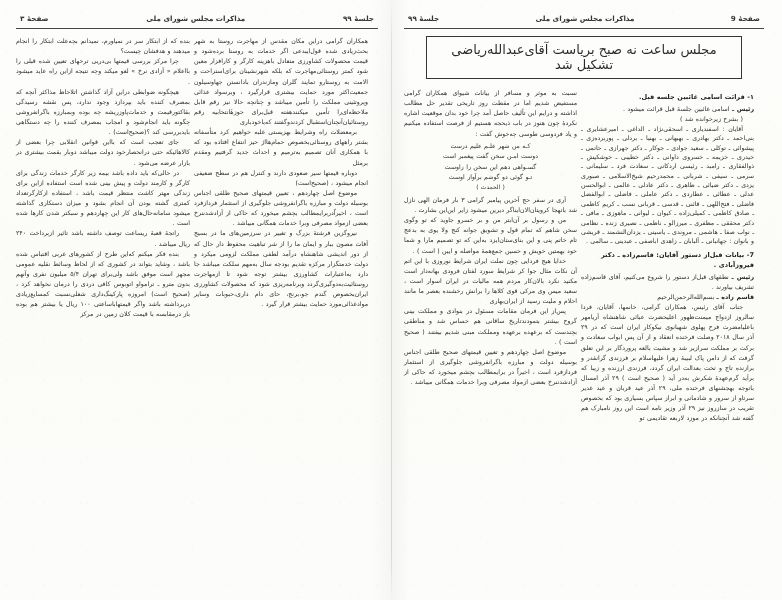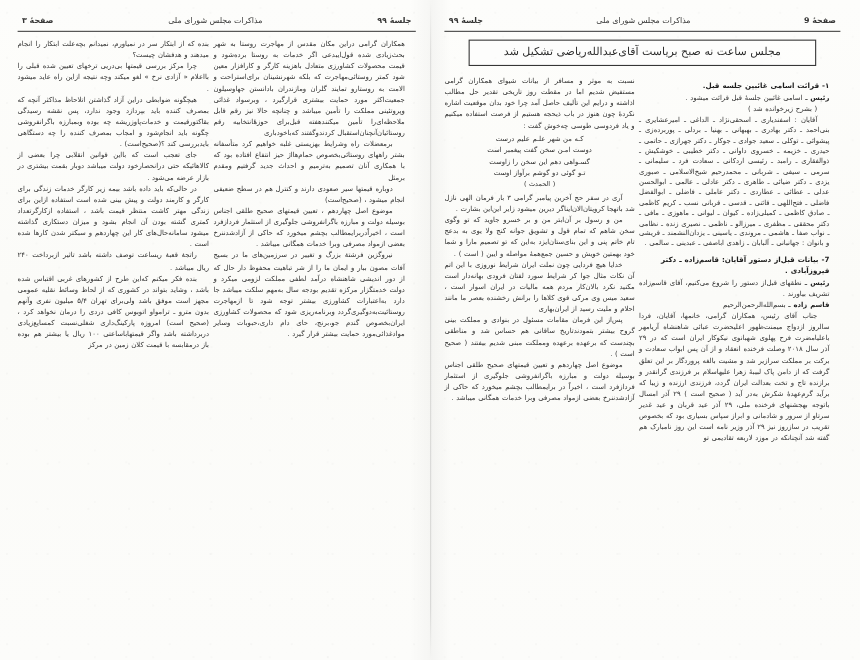--- a/index.html
+++ b/index.html
@@ -52,35 +52,35 @@
   }
 
   
   .runhead{
     display:flex;align-items:baseline;justify-content:space-between;
     font-size:7.2px;letter-spacing:.2px;color:#2a2a2a;
     padding:0 4px 2px 4px;
     height:12px;
   }
   .runhead .side{white-space:nowrap;font-weight:700;}
-  .runhead .center{white-space:nowrap;font-weight:400;}
+  .runhead .center{white-space:nowrap;font-weight:700;}
   .rule{
     height:0;border:0;
     border-top:1.6px solid #1b1b1b;
     margin:0 0 7px 0;
     opacity:.86;
   }
 
   
   .title-box{
     border:1px solid #2b2b2b;
     margin:2px 22px 9px 22px;
     padding:5px 6px 6px 6px;
     text-align:center;
-    font-size:10px;
+    font-size:13px;
     color:#1d1d1d;
     letter-spacing:.15px;
     background:rgba(255,255,255,.4);
   }
 
   
   .cols{
     display:flex;
     gap:4px;
     height:auto;

